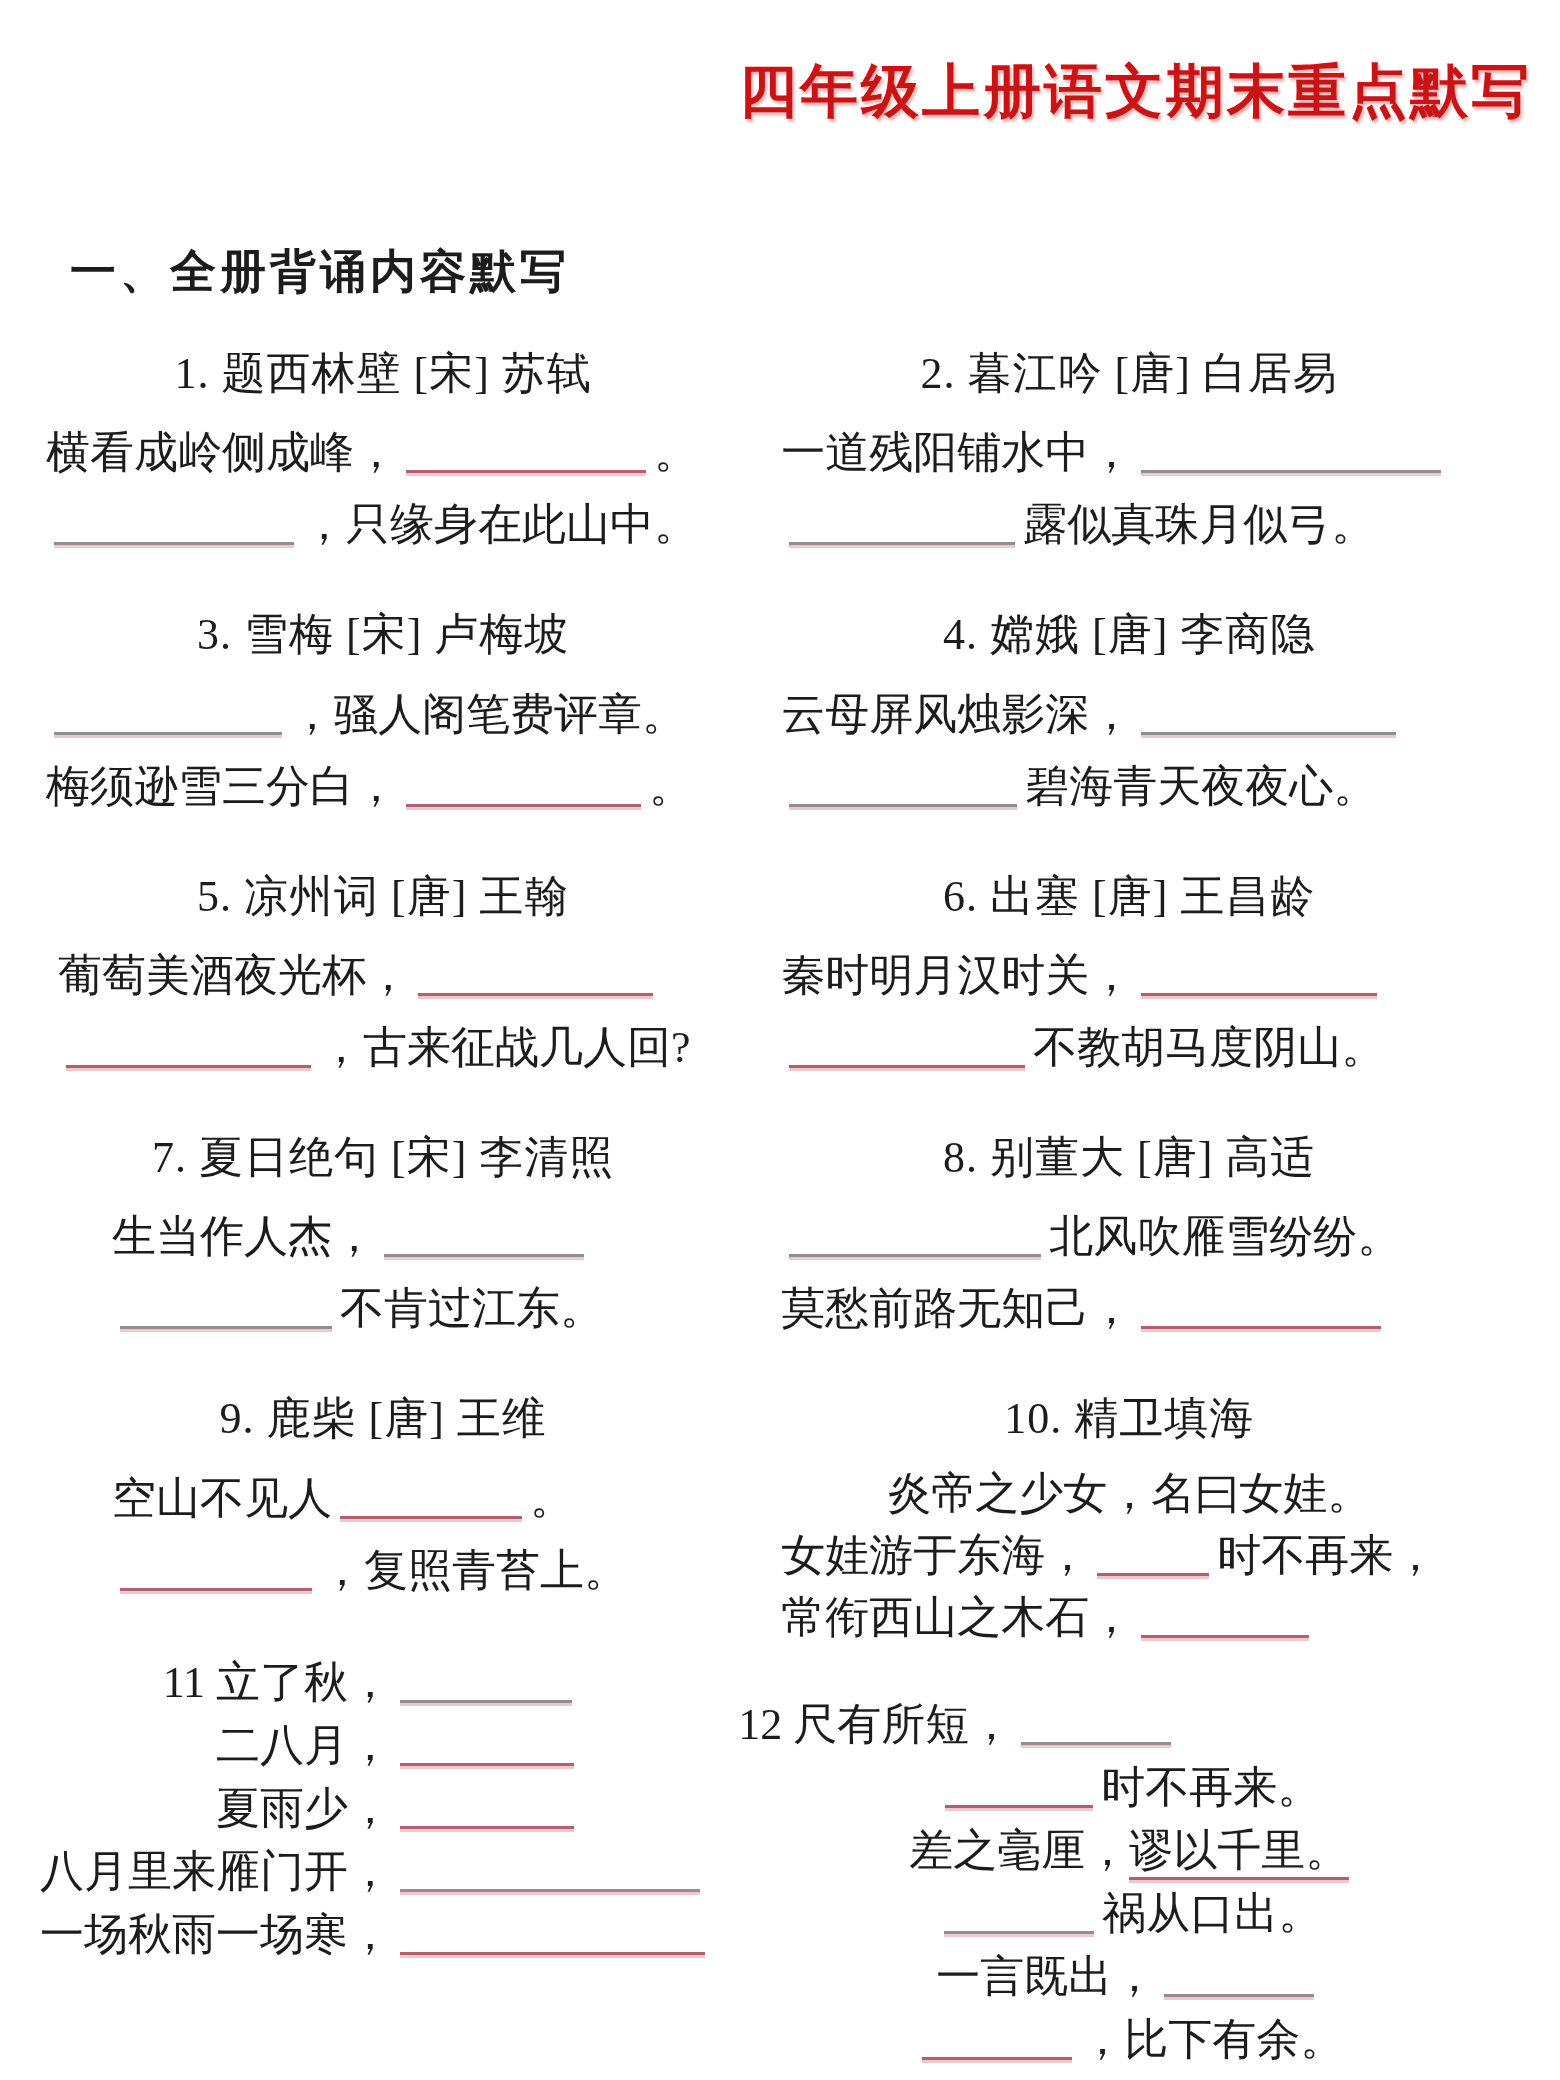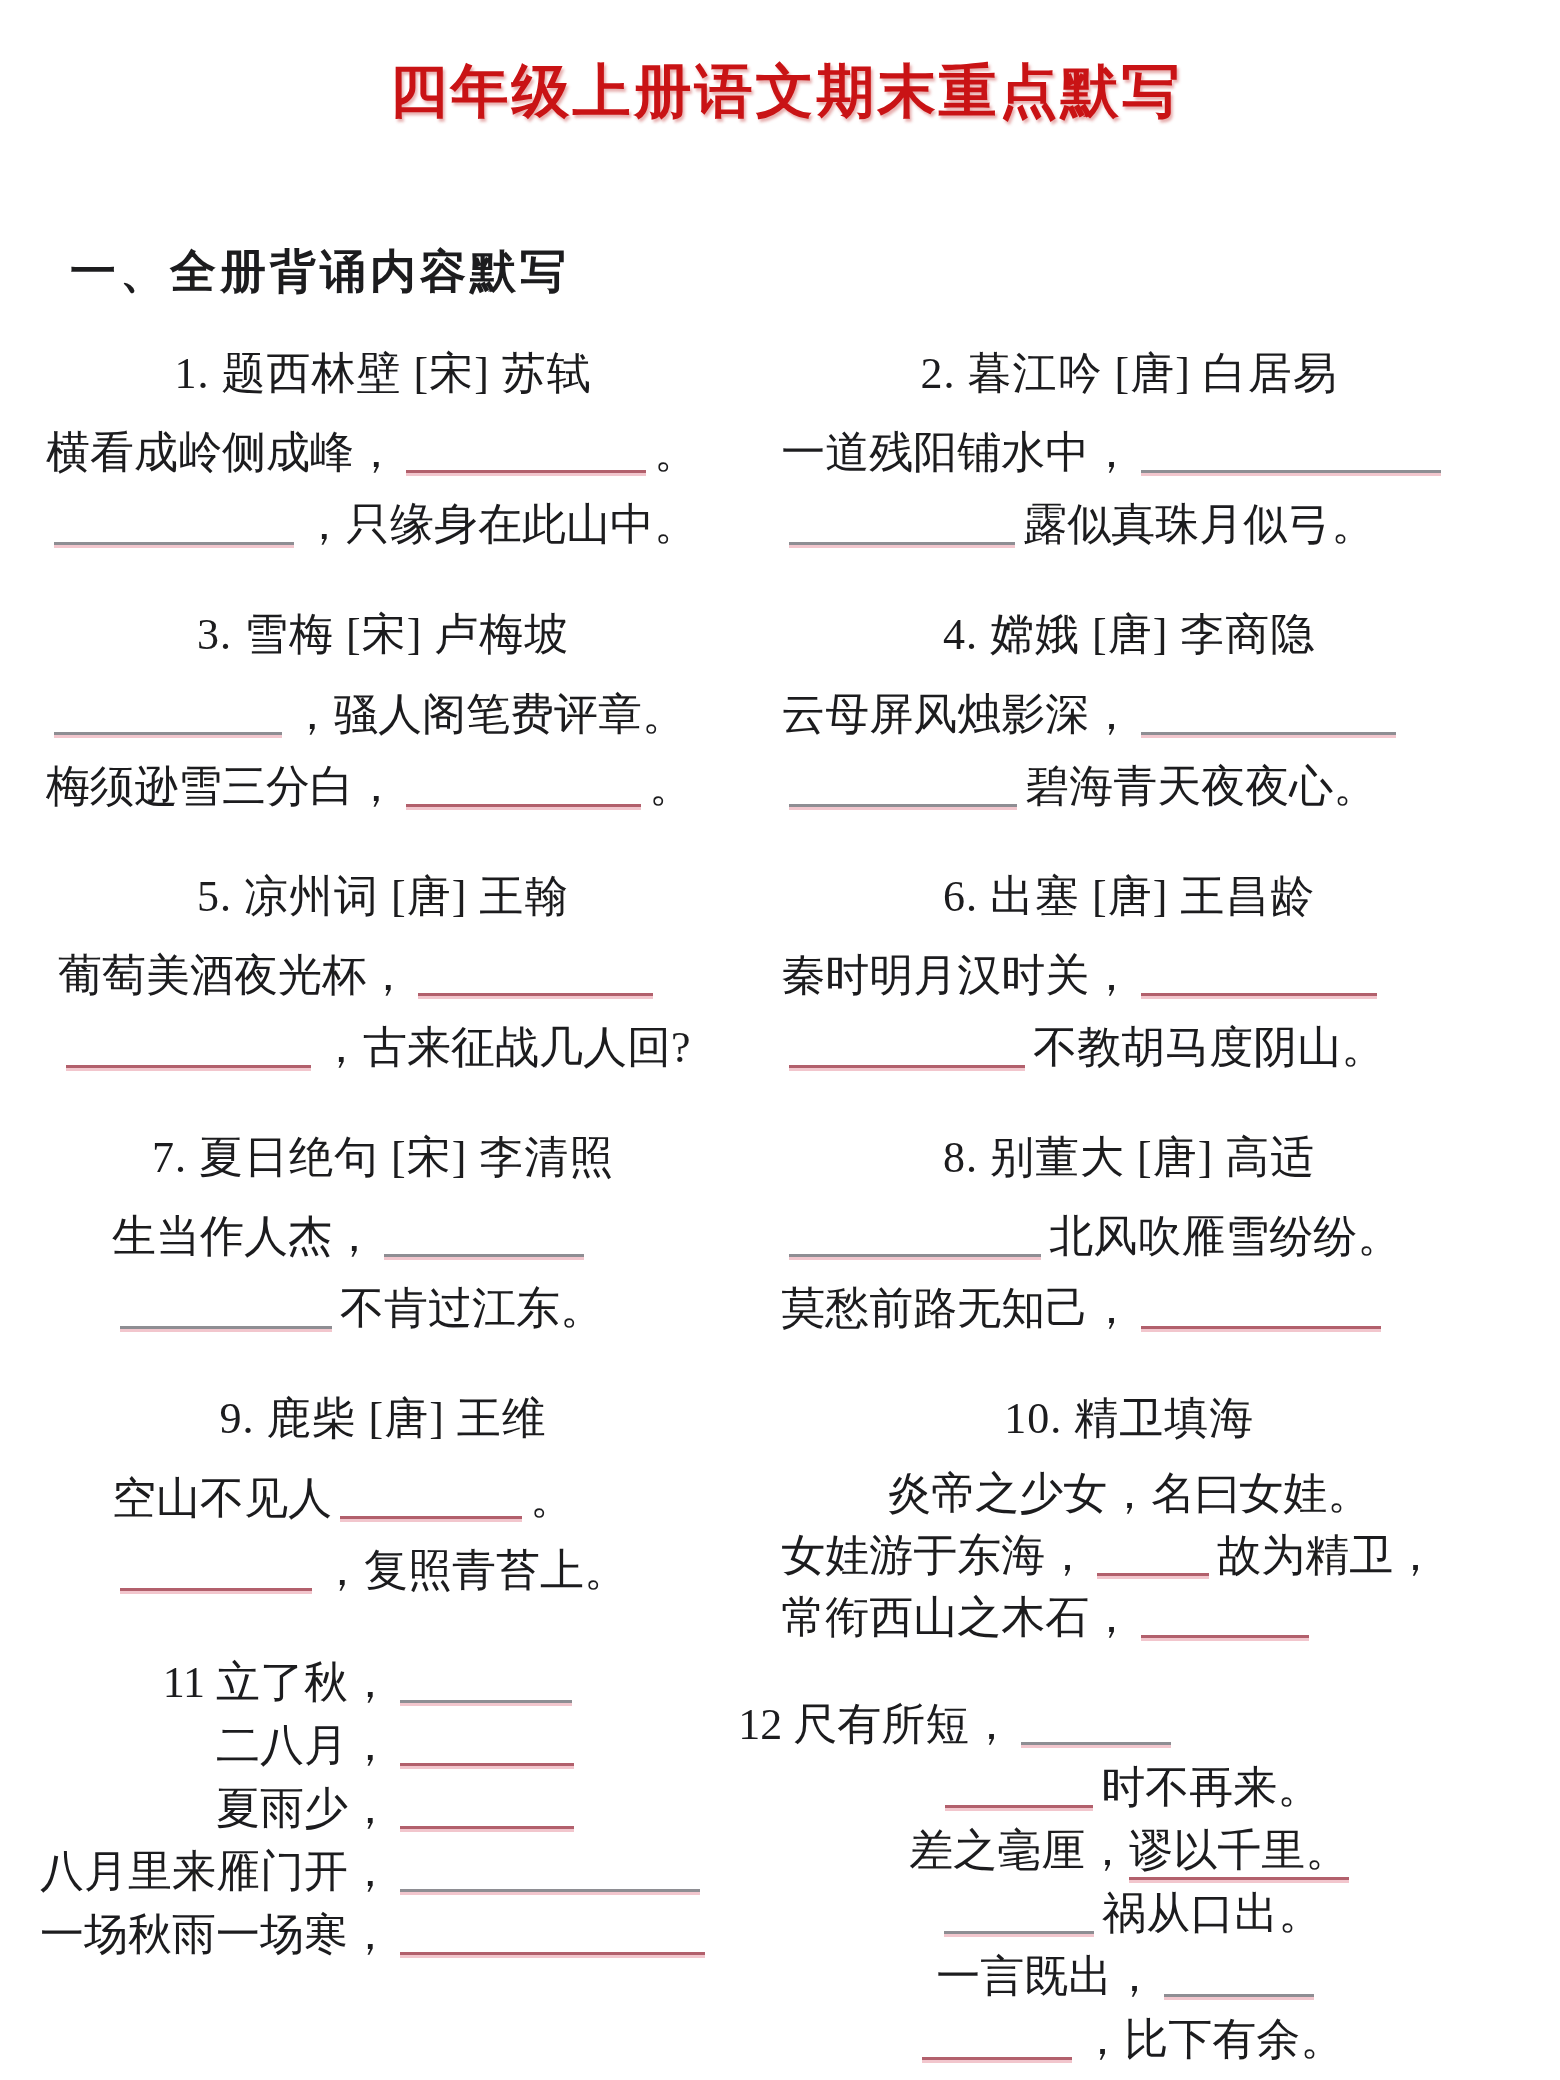--- a/index.html
+++ b/index.html
@@ -11,21 +11,21 @@
   }
   *{box-sizing:border-box;}
   html,body{margin:0;padding:0;}
   body{
     width:1560px;height:2080px;overflow:hidden;
     background:#ffffff;color:var(--body-text);
     font-family:"Liberation Serif","DejaVu Serif",serif;
     padding:50px 28px 0 40px;
   }
   .page-title{
-    text-align:center;font-size:58px;font-weight:bold;line-height:1.45;
+    text-align:right;font-size:58px;font-weight:bold;line-height:1.45;
     color:var(--title-red);margin:0 0 112px 0;letter-spacing:3px;
     text-shadow:2px 3px 3px rgba(185,25,25,.35);
   }
   .section-heading{
     font-size:46px;font-weight:bold;line-height:1.3;margin:0 0 0 30px;
     letter-spacing:4px;
     font-family:Liberation Mono, monospace;
   }
   .columns{display:flex;margin-top:38px;}
   .col{min-width:0;}
@@ -115,21 +115,21 @@
         <div class="line" data-name="poem-6-line-2"><span class="blank rose" data-name="fill-in-blank" style="width: 236px;"></span><span class="" data-name="poem-text">不教胡马度阴山。</span></div>
       </section>
       <section class="block" data-name="poem-8">
         <h3 class="block-heading" data-name="poem-8-heading">8. 别董大 [唐] 高适</h3>
         <div class="line" data-name="poem-8-line-1"><span class="blank gray" data-name="fill-in-blank" style="width: 252px;"></span><span class="" data-name="poem-text">北风吹雁雪纷纷。</span></div>
         <div class="line" data-name="poem-8-line-2"><span class="" data-name="poem-text">莫愁前路无知己，</span><span class="blank rose" data-name="fill-in-blank" style="width: 240px;"></span></div>
       </section>
       <section class="block" data-name="poem-10">
         <h3 class="block-heading" data-name="poem-10-heading">10. 精卫填海</h3>
         <div class="line center" data-name="poem-10-line-1"><span class="" data-name="poem-text">炎帝之少女，名曰女娃。</span></div>
-        <div class="line" data-name="poem-10-line-2"><span class="" data-name="poem-text">女娃游于东海，</span><span class="blank rose" data-name="fill-in-blank" style="width: 112px;"></span><span class="" data-name="poem-text">故为精卫，</span></div>
+        <div class="line" data-name="poem-10-line-2"><span class="" data-name="poem-text">女娃游于东海，</span><span class="blank rose" data-name="fill-in-blank" style="width: 112px;"></span><span class="" data-name="poem-text">时不再来，</span></div>
         <div class="line" data-name="poem-10-line-3"><span class="" data-name="poem-text">常衔西山之木石，</span><span class="blank rose" data-name="fill-in-blank" style="width: 168px;"></span></div>
       </section>
       <section class="block" data-name="item-12">
         <div class="line left12" data-name="item-12-line-1"><span class="" data-name="poem-text">12 尺有所短，</span><span class="blank gray" data-name="fill-in-blank" style="width: 150px;"></span></div>
         <div class="line center" data-name="item-12-line-2"><span class="blank rose" data-name="fill-in-blank" style="width: 148px;"></span><span class="" data-name="poem-text">时不再来。</span></div>
         <div class="line center" data-name="item-12-line-3"><span class="" data-name="poem-text">差之毫厘，</span><span class=" answered" data-name="answered-text">谬以千里。</span></div>
         <div class="line center" data-name="item-12-line-4"><span class="blank gray" data-name="fill-in-blank" style="width: 150px;"></span><span class="" data-name="poem-text">祸从口出。</span></div>
         <div class="line center" data-name="item-12-line-5"><span class="" data-name="poem-text">一言既出，</span><span class="blank gray" data-name="fill-in-blank" style="width: 150px;"></span></div>
         <div class="line center" data-name="item-12-line-6"><span class="blank rose" data-name="fill-in-blank" style="width: 150px;"></span><span class="" data-name="poem-text">，比下有余。</span></div>
       </section>

